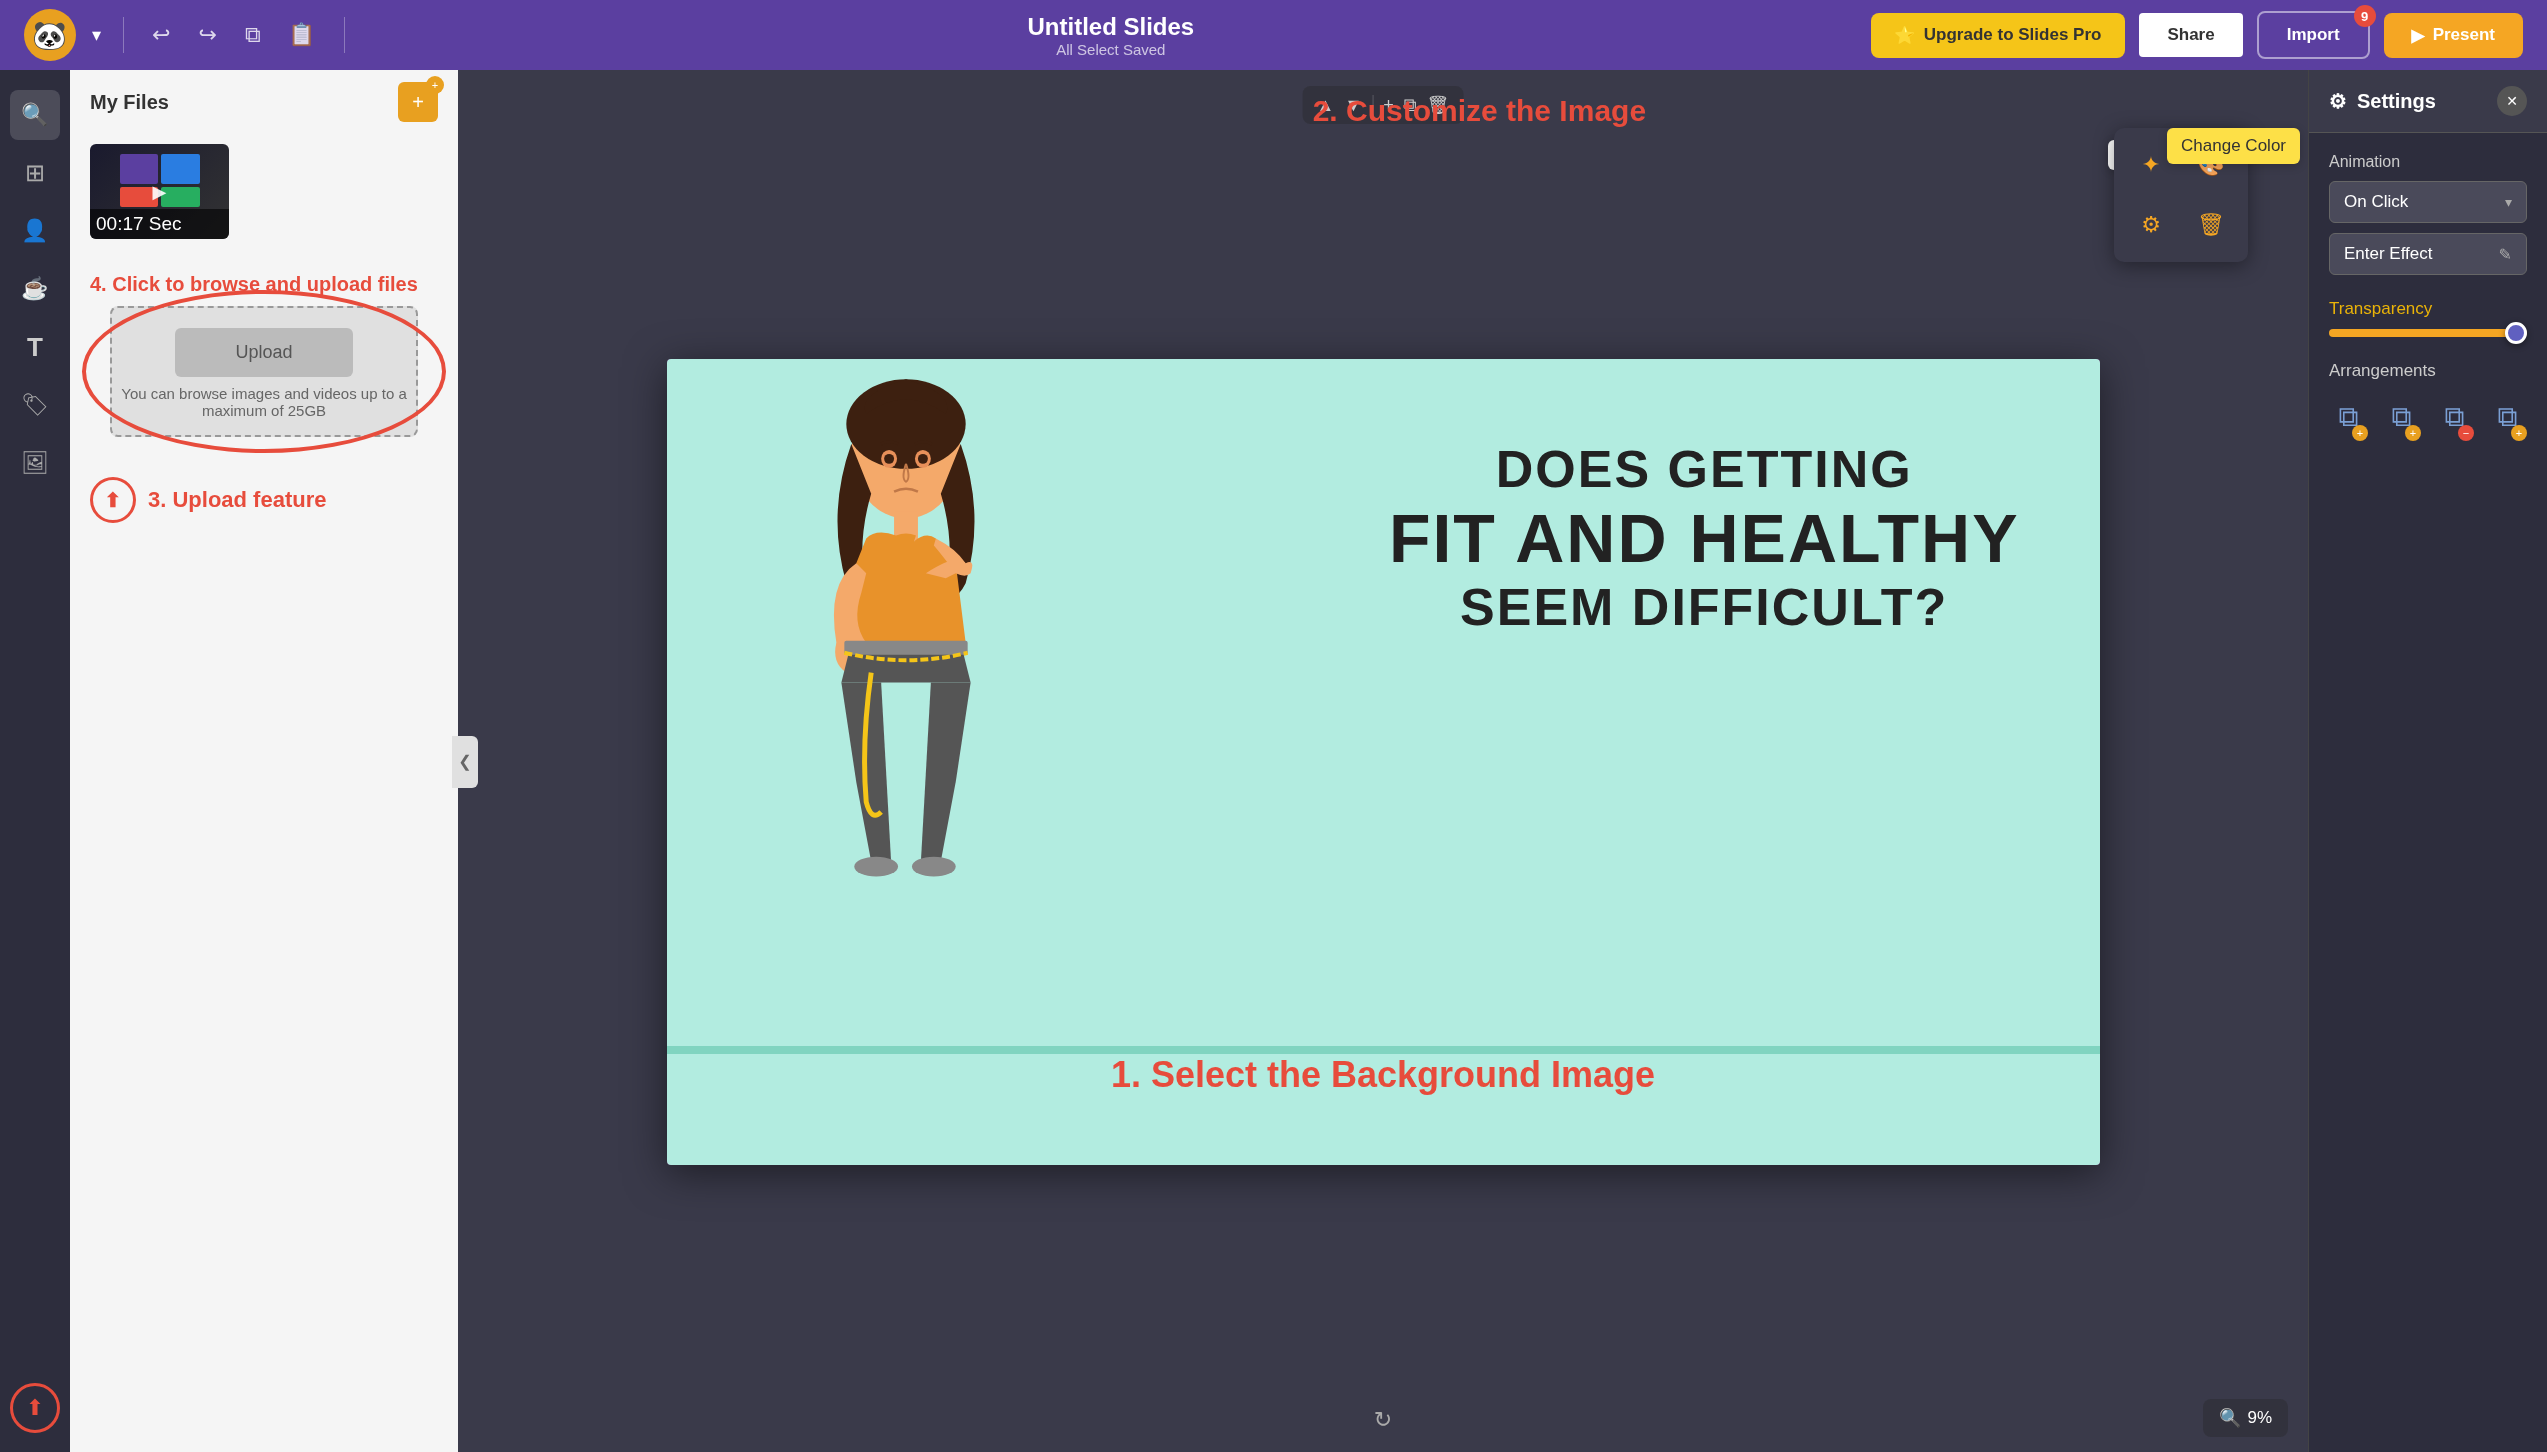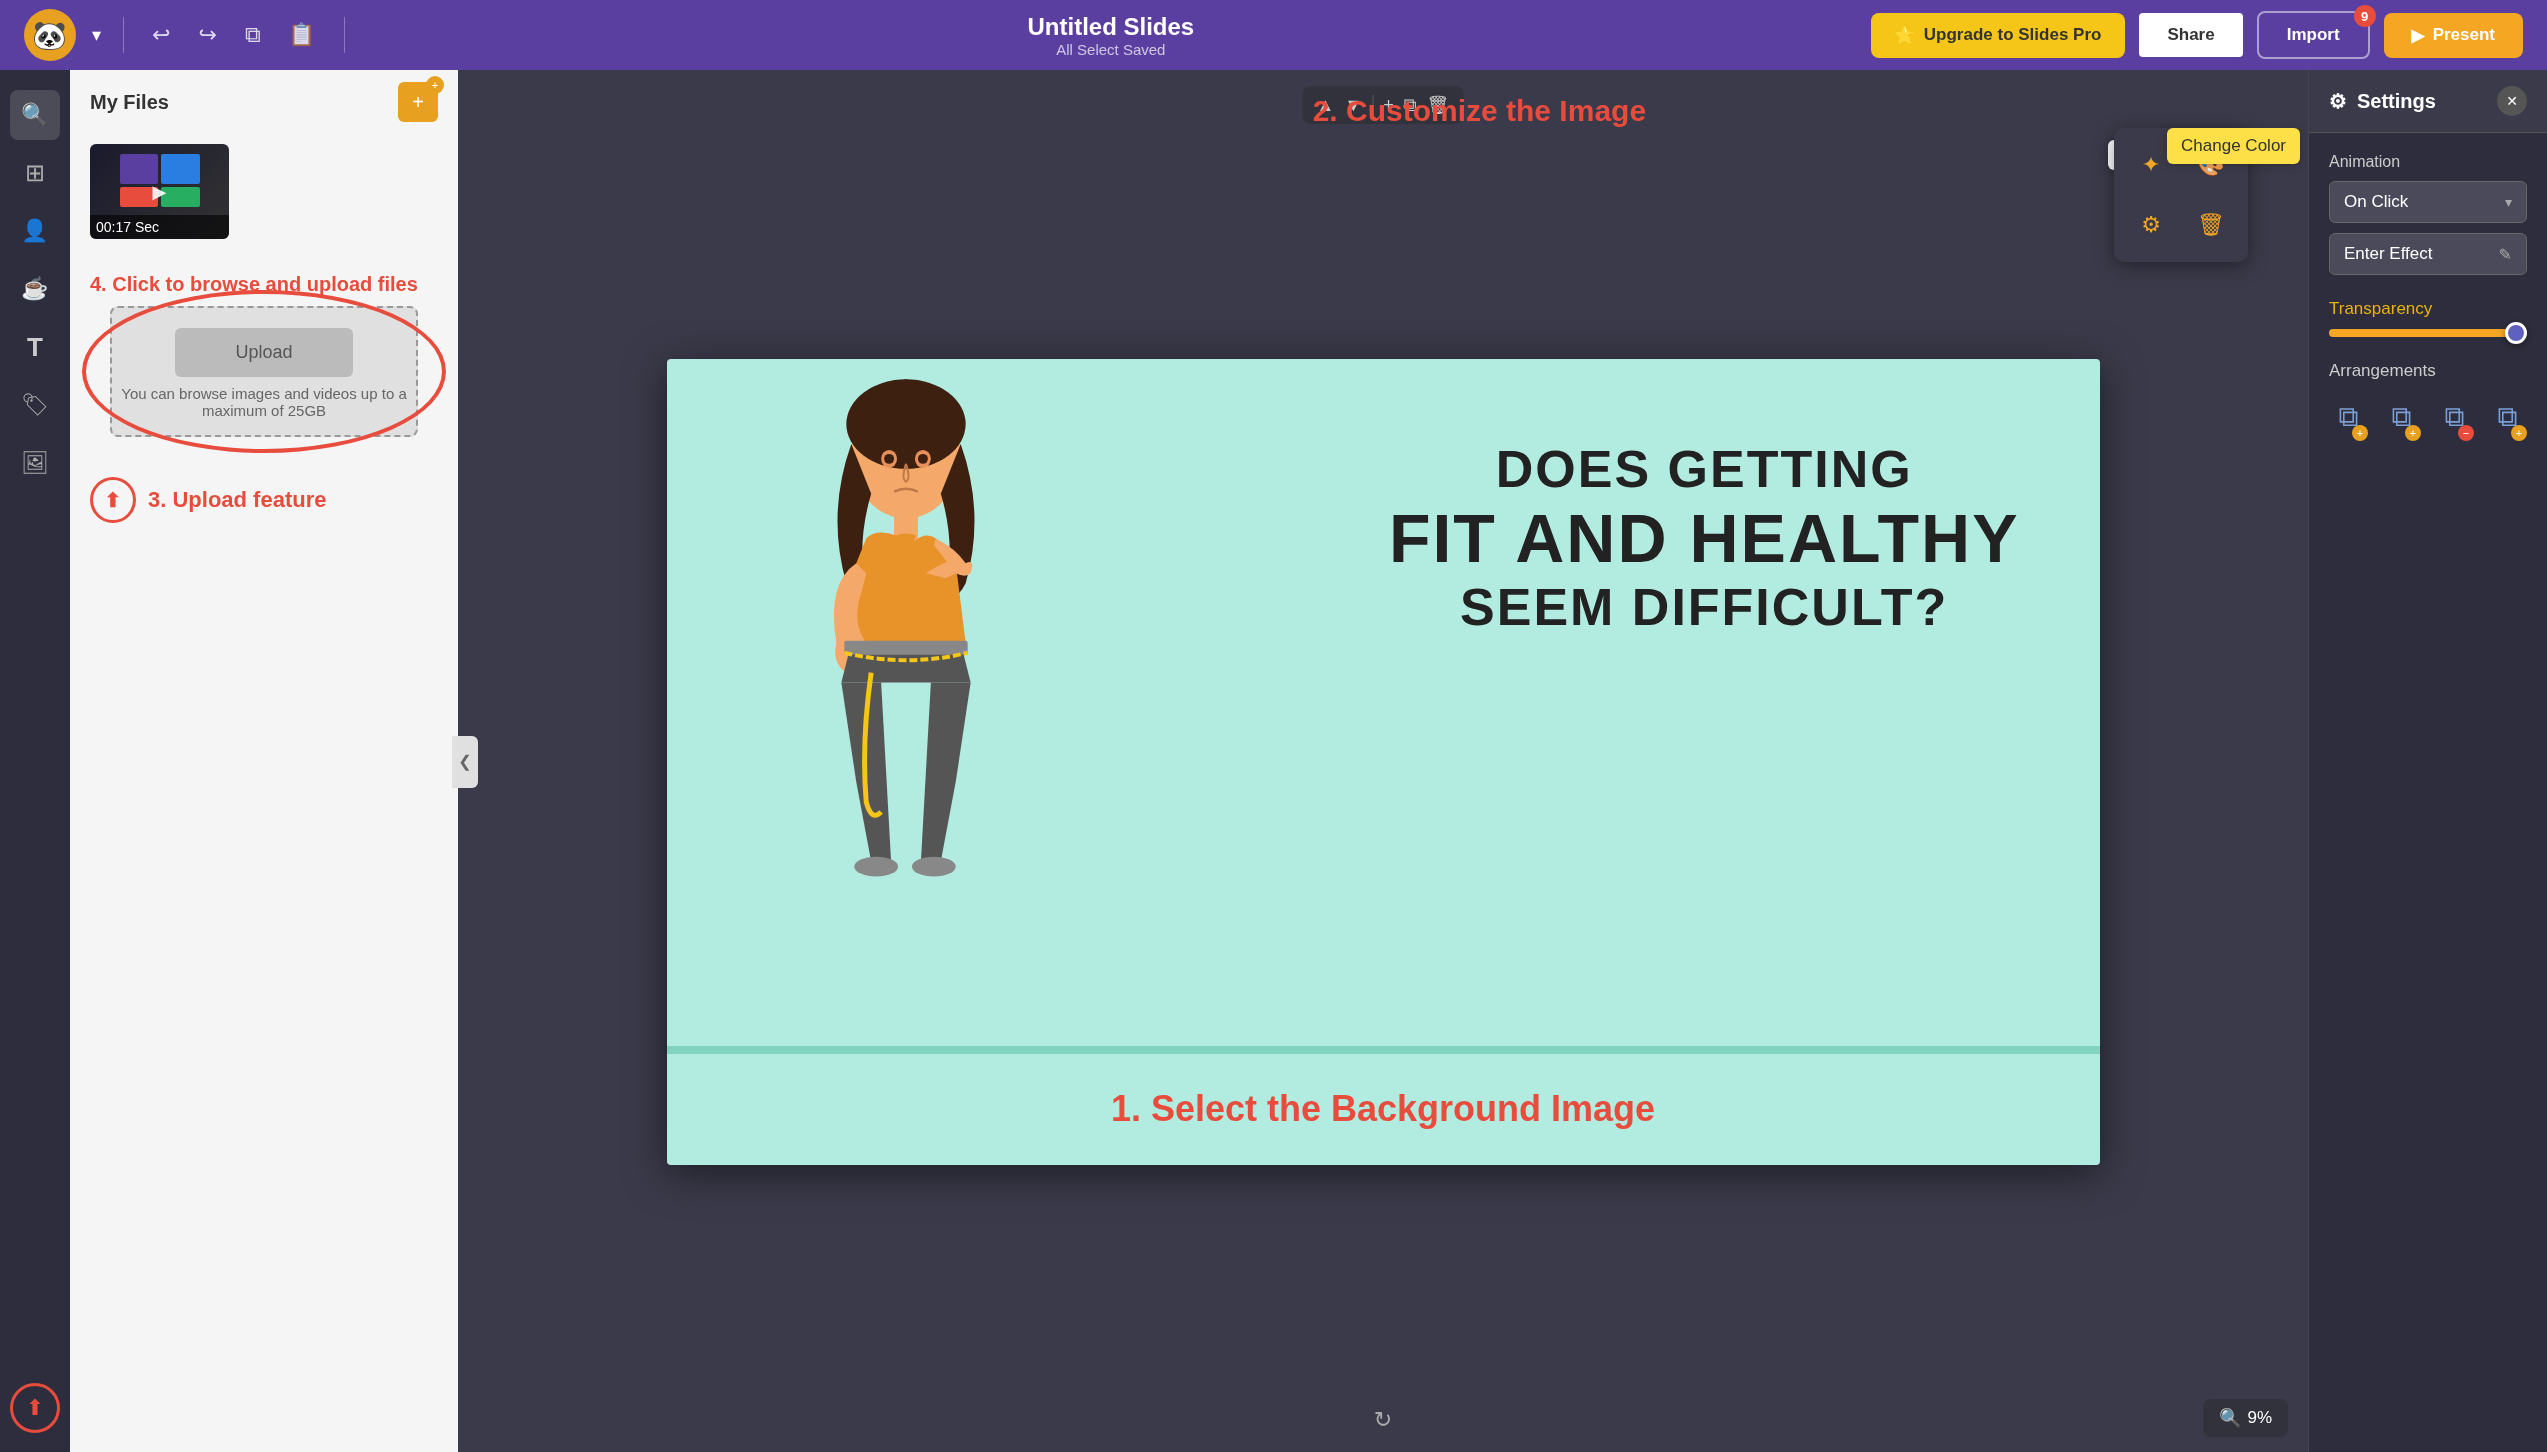--- a/index.html
+++ b/index.html
@@ -130,21 +130,21 @@
     }
     .upload-thumbs { padding: 10px 20px; }
     .upload-thumb {
       width: 139px; height: 95px;
       background: #222; border-radius: 6px; overflow: hidden;
       position: relative; display: inline-block;
     }
     .upload-thumb-overlay {
       position: absolute; bottom: 0; left: 0; right: 0;
       background: rgba(0,0,0,0.6); padding: 4px 6px;
-      color: white; font-size: 14px;
+      color: white; font-size: 19px;
     }
     .upload-thumb-play {
       position: absolute; top: 50%; left: 50%; transform: translate(-50%, -50%);
       color: white; font-size: 18px; opacity: 0.9;
     }
     .upload-label-4 {
       color: #e74c3c; font-size: 20px; font-weight: 700;
       padding: 20px 20px 10px;
     }
     .upload-drop-area {
@@ -278,21 +278,21 @@
       position: relative;
       display: flex;
       align-items: flex-start;
     }
     .slide-bottom-half {
       background: #b2ece0;
       height: 119px;
       border-top: 8px solid #80d4c0;
       position: relative;
       display: flex;
-      align-items: center;
+      align-items: flex-start;
       justify-content: center;
     }
     .slide-text-block {
       position: absolute;
       right: 80px;
       top: 80px;
       text-align: center;
     }
     .slide-text-does {
       font-size: 52px;

